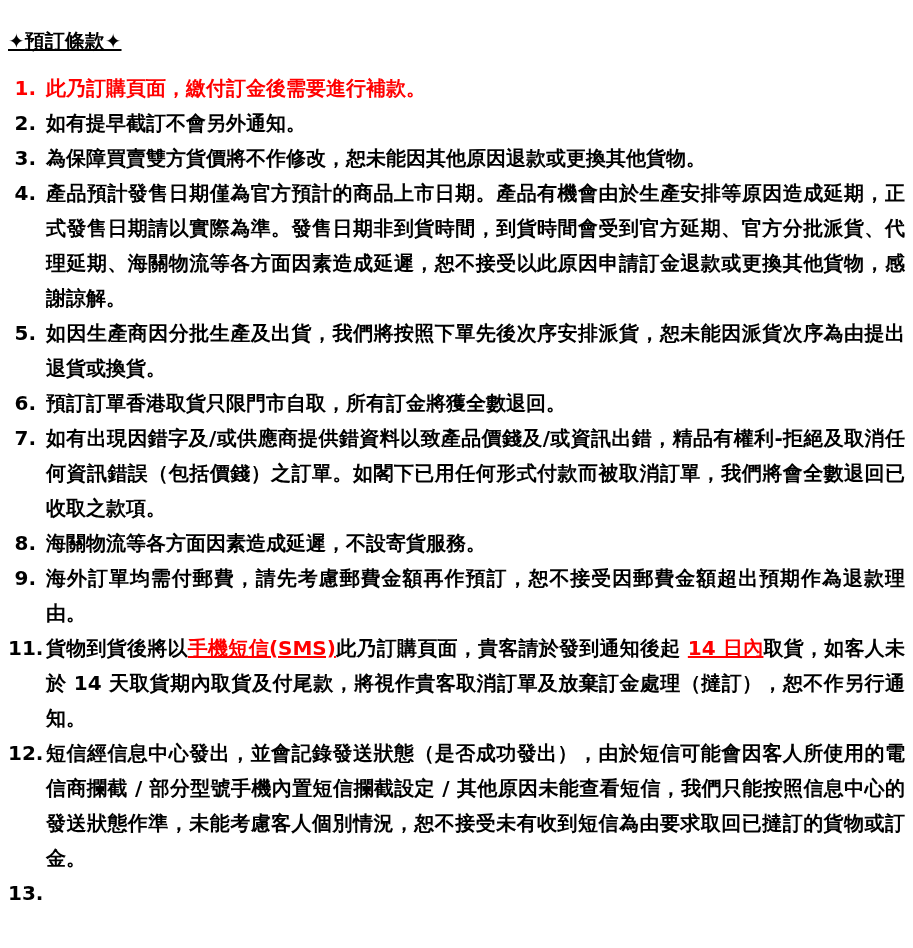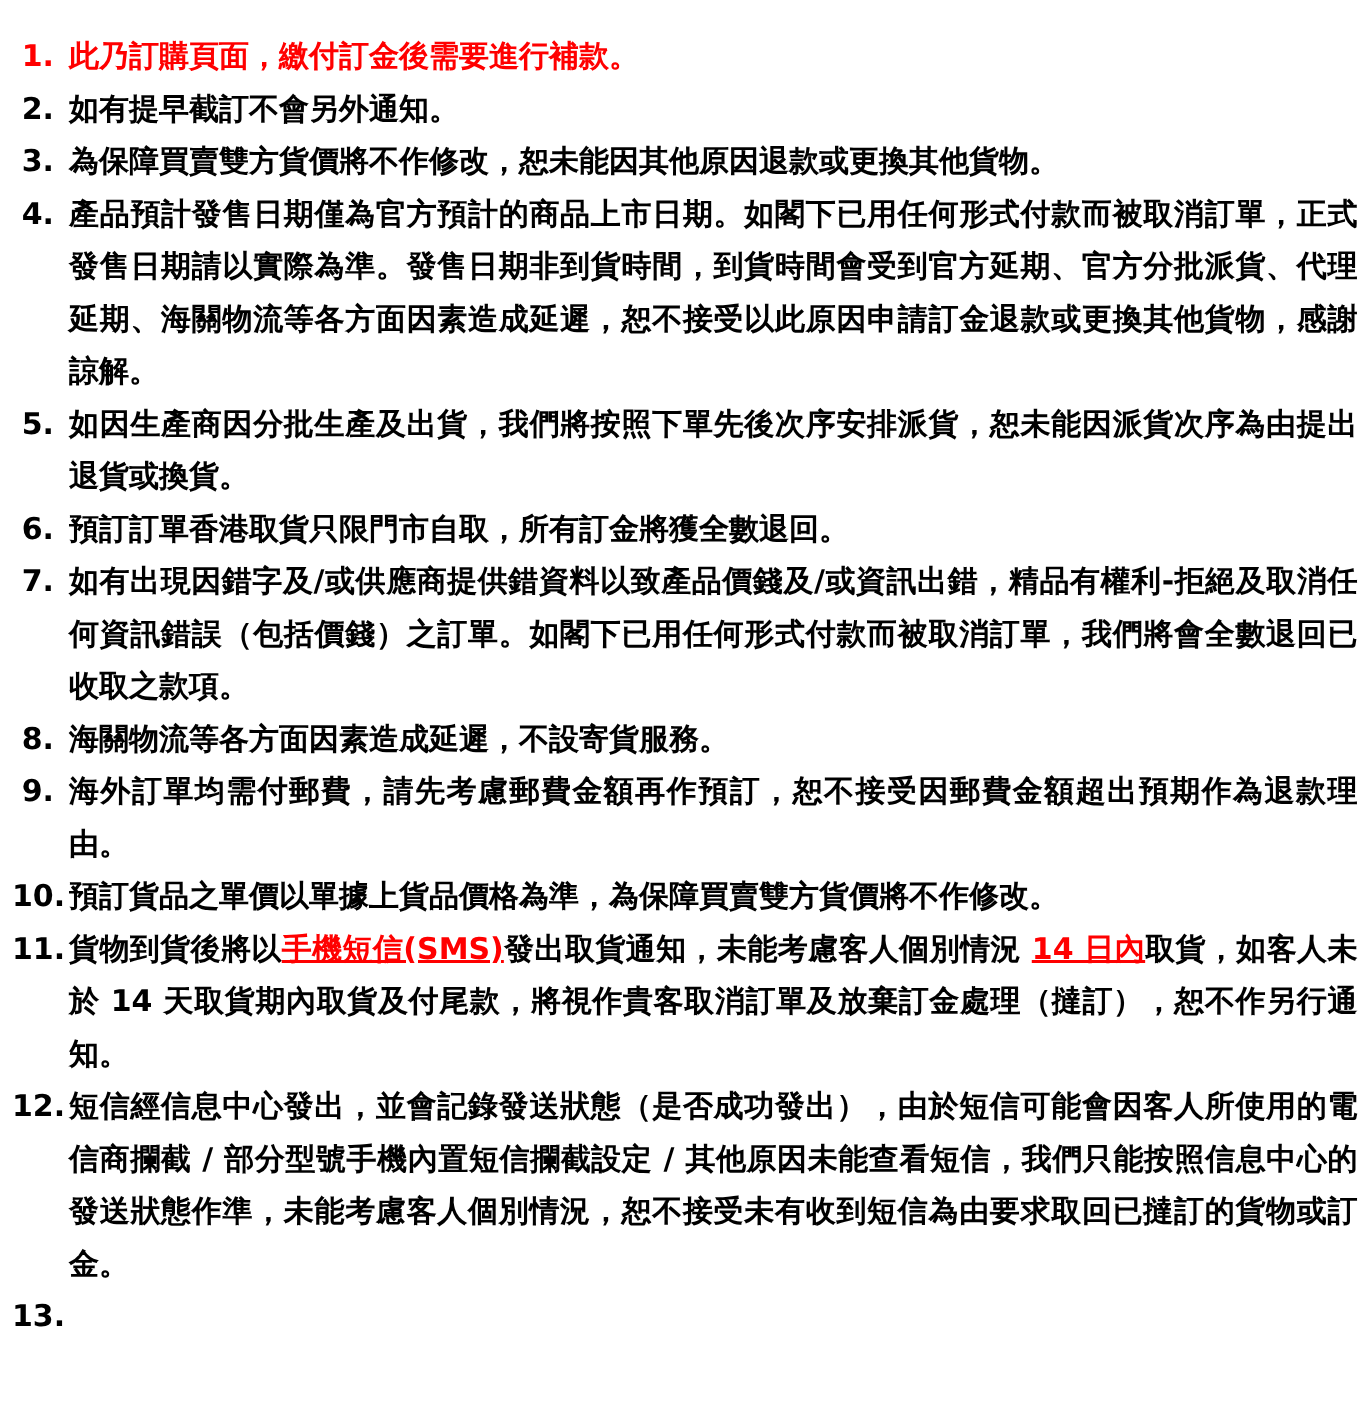--- a/index.html
+++ b/index.html
@@ -53,37 +53,38 @@
     color: #ff0000;
     text-decoration: underline;
     margin-top: 24px;
   }
 </style>
 </head>
 <body>
 
 <div class="page">
 
+  <div class="section-heading">✦預訂條款✦</div>
 
   <div class="terms-list">
       <div class="term-item item-red">
         <span class="term-num">1.</span>
         <span class="term-text"><span>此乃訂購頁面，繳付訂金後需要進行補款。</span></span>
       </div>
       <div class="term-item">
         <span class="term-num">2.</span>
         <span class="term-text"><span>如有提早截訂不會另外通知。</span></span>
       </div>
       <div class="term-item">
         <span class="term-num">3.</span>
         <span class="term-text"><span>為保障買賣雙方貨價將不作修改，恕未能因其他原因退款或更換其他貨物。</span></span>
       </div>
       <div class="term-item">
         <span class="term-num">4.</span>
-        <span class="term-text"><span>產品預計發售日期僅為官方預計的商品上市日期。如閣下已用任何形式付款而被取消訂單，正式發售日期請以實際為準。發售日期非到貨時間，到貨時間會受到官方延期、官方分批派貨、代理延期、海關物流等各方面因素造成延遲，恕不接受以此原因申請訂金退款或更換其他貨物，感謝諒解。</span></span>
+        <span class="term-text"><span>產品預計發售日期僅為官方預計的商品上市日期。產品有機會由於生產安排等原因造成延期，正式發售日期請以實際為準。發售日期非到貨時間，到貨時間會受到官方延期、官方分批派貨、代理延期、海關物流等各方面因素造成延遲，恕不接受以此原因申請訂金退款或更換其他貨物，感謝諒解。</span></span>
       </div>
       <div class="term-item">
         <span class="term-num">5.</span>
         <span class="term-text"><span>如因生產商因分批生產及出貨，我們將按照下單先後次序安排派貨，恕未能因派貨次序為由提出退貨或換貨。</span></span>
       </div>
       <div class="term-item">
         <span class="term-num">6.</span>
         <span class="term-text"><span>預訂訂單香港取貨只限門市自取，所有訂金將獲全數退回。</span></span>
       </div>
       <div class="term-item">
@@ -92,26 +93,22 @@
       </div>
       <div class="term-item">
         <span class="term-num">8.</span>
         <span class="term-text"><span>海關物流等各方面因素造成延遲，不設寄貨服務。</span></span>
       </div>
       <div class="term-item">
         <span class="term-num">9.</span>
         <span class="term-text"><span>海外訂單均需付郵費，請先考慮郵費金額再作預訂，恕不接受因郵費金額超出預期作為退款理由。</span></span>
       </div>
       <div class="term-item">
-        <span class="term-num">10.</span>
-        <span class="term-text"><span>預訂貨品之單價以單據上貨品價格為準，為保障買賣雙方貨價將不作修改。</span></span>
-      </div>
-      <div class="term-item">
         <span class="term-num">11.</span>
-        <span class="term-text"><span>貨物到貨後將以</span><span class="seg-red-underline">手機短信(SMS)</span><span>發出取貨通知，未能考慮客人個別情況 </span><span class="seg-red-underline">14 日內</span><span>取貨，如客人未於 14 天取貨期內取貨及付尾款，將視作貴客取消訂單及放棄訂金處理（撻訂），恕不作另行通知。</span></span>
+        <span class="term-text"><span>貨物到貨後將以</span><span class="seg-red-underline">手機短信(SMS)</span><span>此乃訂購頁面，貴客請於發到通知後起 </span><span class="seg-red-underline">14 日內</span><span>取貨，如客人未於 14 天取貨期內取貨及付尾款，將視作貴客取消訂單及放棄訂金處理（撻訂），恕不作另行通知。</span></span>
       </div>
       <div class="term-item">
         <span class="term-num">12.</span>
         <span class="term-text"><span>短信經信息中心發出，並會記錄發送狀態（是否成功發出），由於短信可能會因客人所使用的電信商攔截 / 部分型號手機內置短信攔截設定 / 其他原因未能查看短信，我們只能按照信息中心的發送狀態作準，未能考慮客人個別情況，恕不接受未有收到短信為由要求取回已撻訂的貨物或訂金。</span></span>
       </div>
       <div class="term-item">
         <span class="term-num">13.</span>
         <span class="term-text"></span>
       </div>
     </div>

